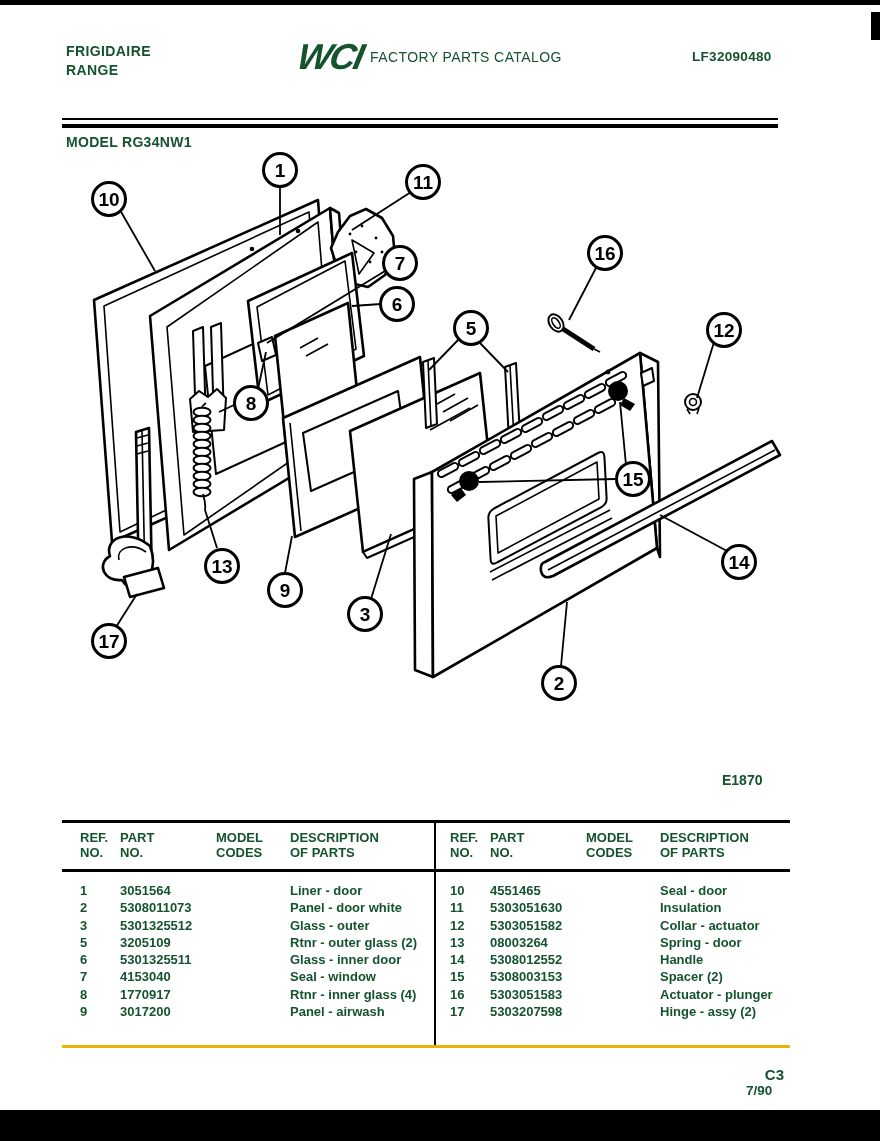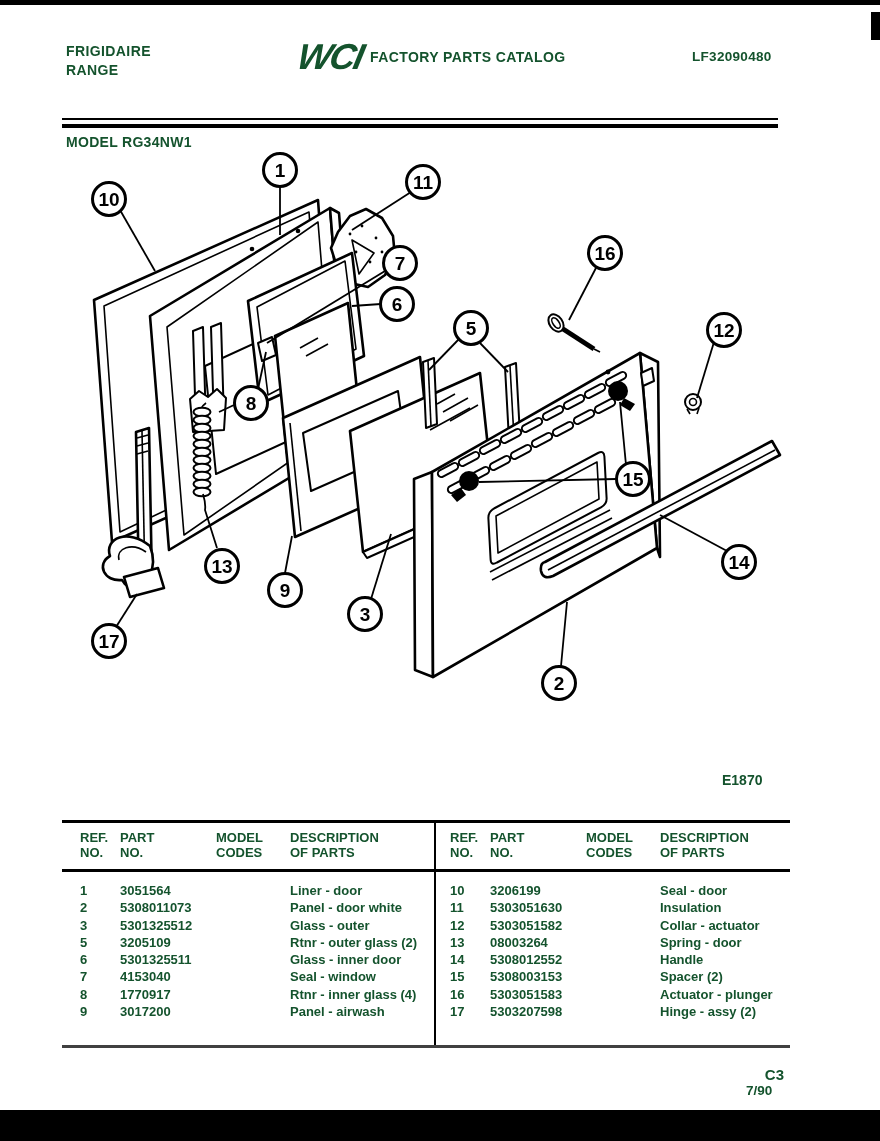--- a/index.html
+++ b/index.html
@@ -6,39 +6,39 @@
   .sheet{position:relative;width:880px;height:1141px;background:#fff;overflow:hidden;
          font-family:"Liberation Sans",sans-serif;color:#14532d;}
   
   .scan-top{position:absolute;left:0;top:0;width:880px;height:5px;background:#000;}
   .scan-corner{position:absolute;right:0;top:12px;width:9px;height:28px;background:#000;}
   .scan-bottom{position:absolute;left:0;top:1110px;width:880px;height:31px;background:#000;}
   
   .brand{position:absolute;left:66px;top:42px;font-weight:bold;font-size:14px;line-height:19px;letter-spacing:.4px;}
   .logo{position:absolute;left:298px;top:36px;font-style:italic;font-weight:bold;font-size:36px;
         letter-spacing:-2px;transform:skewX(-12deg);}
-  .cat-title{position:absolute;left:370px;top:49px;font-weight:bold;font-size:14px;letter-spacing:.4px;}
+  .cat-title{position:absolute;left:370px;top:49px;font-weight:normal;font-size:14px;letter-spacing:.4px;}
   .pubnum{position:absolute;left:692px;top:49px;font-weight:bold;font-size:13.5px;letter-spacing:.3px;}
   .rule-double{position:absolute;left:62px;top:118px;width:716px;height:4px;
                border-top:2px solid #000;border-bottom:4px solid #000;}
   .model{position:absolute;left:66px;top:134px;font-weight:bold;font-size:14px;letter-spacing:.3px;}
   .figcode{position:absolute;left:694px;top:772px;font-weight:bold;font-size:14px;padding-left:28px;}
   
   .diagram-svg{position:absolute;left:0;top:0;width:880px;height:820px;}
   .ol{fill:#fff;stroke:#000;stroke-width:2.6;stroke-linejoin:round;}
   .ol2{fill:#fff;stroke:#000;stroke-width:2;stroke-linejoin:round;}
   .thin{fill:none;stroke:#000;stroke-width:1.6;stroke-linejoin:round;}
   .ld{fill:none;stroke:#000;stroke-width:1.8;}
   .slot{fill:#fff;stroke:#000;stroke-width:2;}
   .blk{fill:#000;stroke:none;}
   .co{fill:#fff;stroke:#000;stroke-width:3;}
   .cot{font:bold 19px "Liberation Sans",sans-serif;fill:#000;text-anchor:middle;}
   
   .parts-table{position:absolute;left:62px;top:820px;width:728px;height:228px;box-sizing:border-box;
-               border-top:3px solid #000;border-bottom:3px solid #404040;display:flex;}
+               border-top:3px solid #000;border-bottom:3px solid #eab308;display:flex;}
   .pt-divider{position:absolute;left:372px;top:0;bottom:0;width:2px;background:#000;}
   .pt-headrule{position:absolute;left:0;right:0;top:46px;height:3px;background:#000;}
   .half{flex:0 0 372px;box-sizing:border-box;padding:7px 0 0 18px;}
   .half.rightside{flex:1;padding-left:16px;}
   .thead,.trow{display:grid;grid-template-columns:40px 96px 74px auto;}
   .thead{font-weight:bold;font-size:13px;line-height:15px;}
   .tbody{padding-top:22px;}
   .trow{font-weight:bold;font-size:13px;line-height:17.3px;}
   .cell{white-space:nowrap;}
   
@@ -397,21 +397,21 @@
             <div>CODES</div>
           </div>
         <div class="cell">
             <div>DESCRIPTION</div>
             <div>OF PARTS</div>
           </div>
       </div>
       <div class="tbody">
         <div class="trow">
             <div class="cell">10</div>
-            <div class="cell">3206199</div>
+            <div class="cell">4551465</div>
             <div class="cell"></div>
             <div class="cell">Seal - door</div>
           </div>
         <div class="trow">
             <div class="cell">11</div>
             <div class="cell">5303051630</div>
             <div class="cell"></div>
             <div class="cell">Insulation</div>
           </div>
         <div class="trow">

